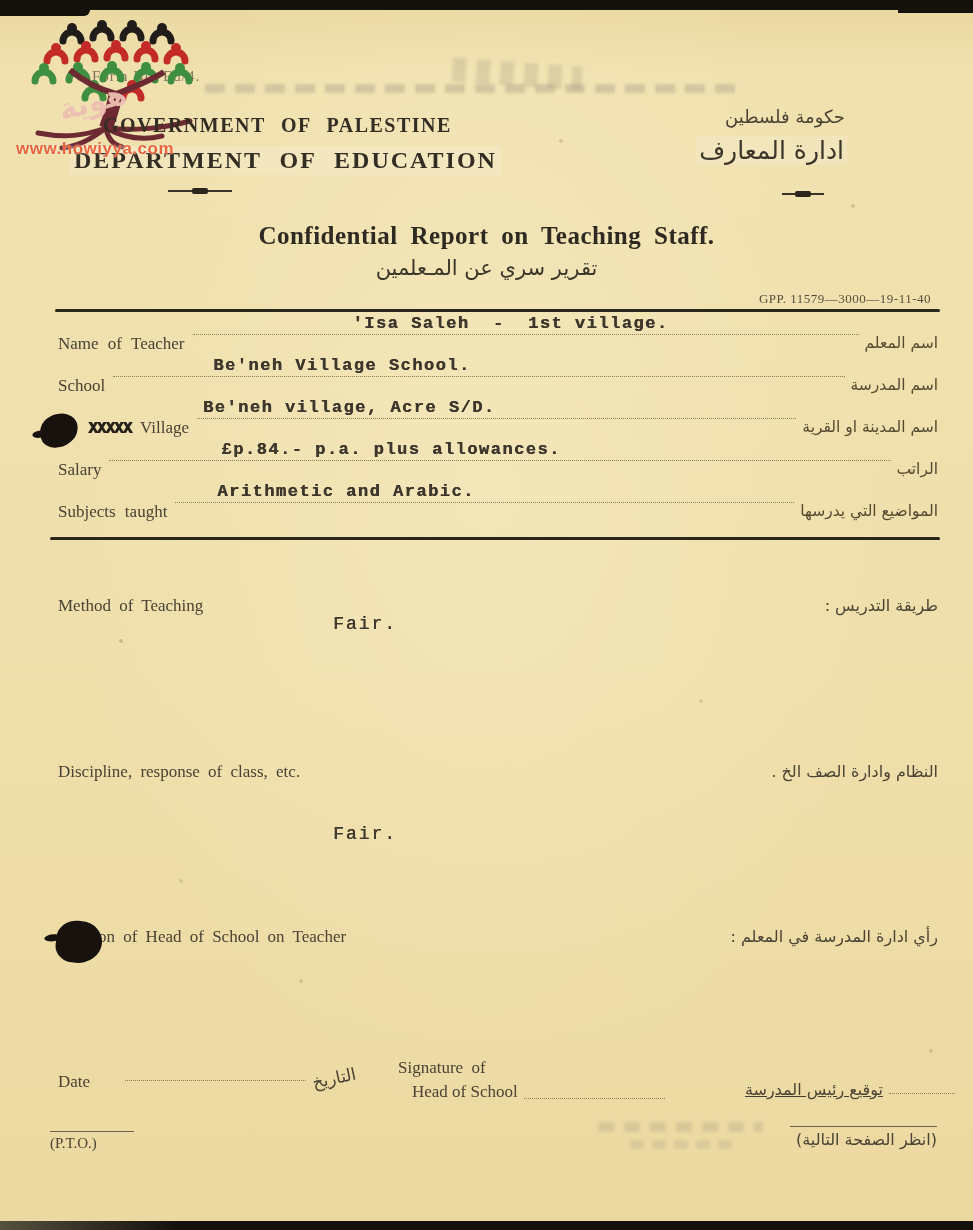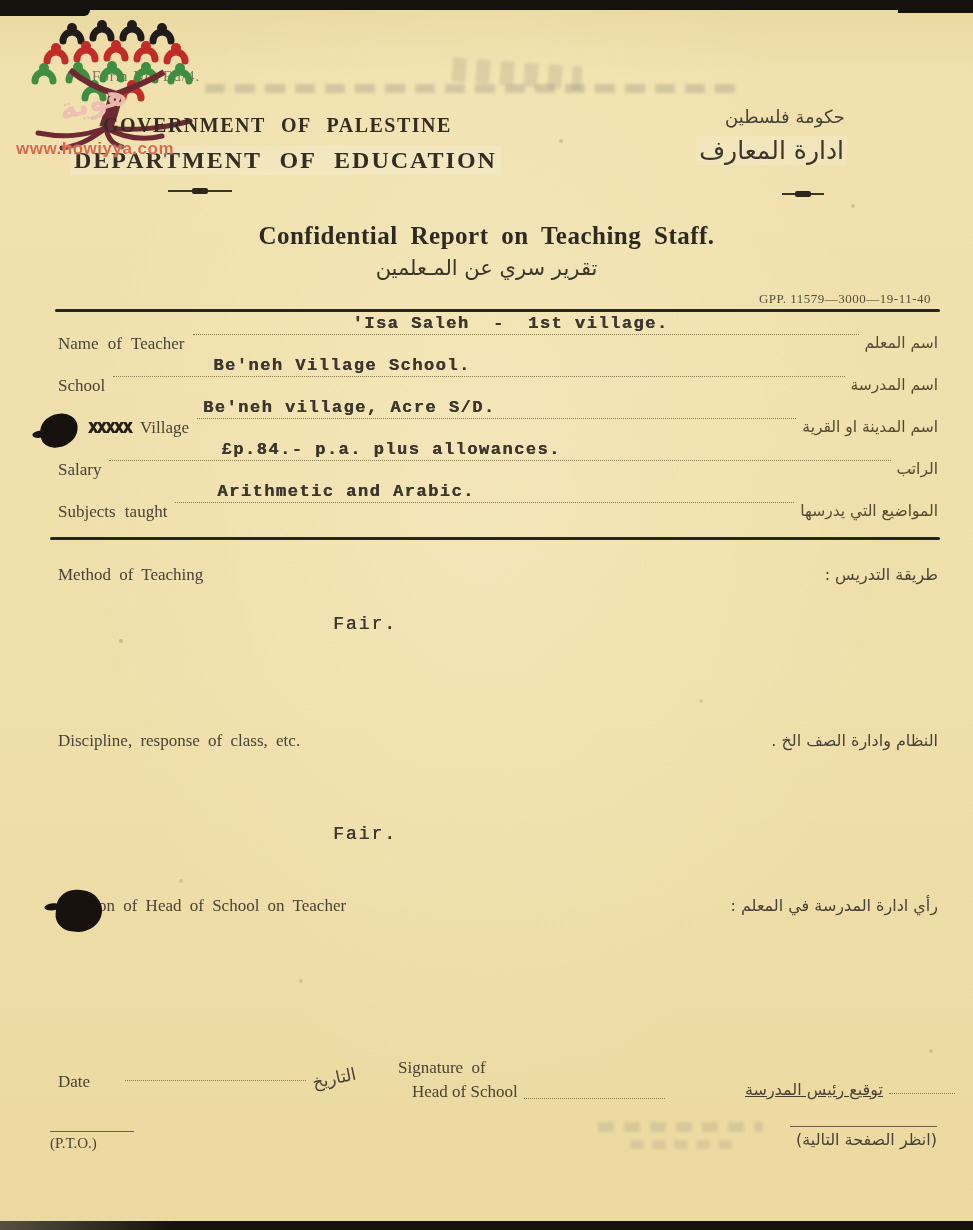--- a/index.html
+++ b/index.html
@@ -41,21 +41,21 @@
   .flabel{font-size:17px;word-spacing:5px;color:#4a4234;white-space:nowrap;padding-bottom:2px;}
   .leader{flex:1;border-bottom:1px dotted #8d7c52;margin:0 6px 6px 8px;position:relative;}
   .typed{position:absolute;bottom:1px;white-space:pre;font-family:"Liberation Mono","DejaVu Sans Mono",monospace;font-weight:bold;font-size:17px;letter-spacing:1.5px;color:#3e372d;text-shadow:.4px 0 0 #3e372d;}
   .ar-field{font-size:15.5px;color:#55492f;white-space:nowrap;padding-bottom:3px;}
   .xstrike{font-family:"Liberation Mono","DejaVu Sans Mono",monospace;font-weight:bold;font-size:16px;letter-spacing:-1px;color:#26211a;text-shadow:1px 0 0 #26211a;}
   .blob{background:#17120e;position:absolute;}
   .blob-village{width:38px;height:33px;border-radius:55% 45% 60% 40%;left:-18px;top:-4px;transform:rotate(-8deg);}
   .blob-village::after{content:"";position:absolute;left:-8px;top:14px;width:14px;height:7px;background:#17120e;border-radius:50%;}
   
   .srow{left:58px;width:880px;display:flex;justify-content:space-between;align-items:baseline;}
-  .slabel{font-size:17px;word-spacing:4px;color:#4a4234;position:relative;}
+  .slabel{font-size:17px;word-spacing:4px;color:#4a4234;position:relative;margin-top:31px;}
   .ar-sec{font-size:16px;color:#4a4234;}
   .fair{font-family:"Liberation Mono","DejaVu Sans Mono",monospace;font-weight:normal;font-size:18px;letter-spacing:2px;color:#3e372d;text-shadow:.4px 0 0 #3e372d;}
   .blob-opinion{width:46px;height:42px;border-radius:48% 52% 58% 42%;left:-24px;top:-6px;transform:rotate(6deg);}
   .blob-opinion::before{content:"";position:absolute;left:-12px;top:16px;width:18px;height:7px;background:#17120e;border-radius:50%;transform:rotate(-12deg);}
   
   .date-row{left:58px;top:1072px;width:250px;display:flex;align-items:center;gap:29px;}
   .dlabel{font-size:17px;color:#4a4234;padding-bottom:2px;}
   .tarikh{left:312px;top:1068px;font-size:17px;color:#4a4234;transform:rotate(-12deg);}
   .sig1{left:398px;top:1058px;font-size:17px;word-spacing:4px;color:#4a4234;}
   .sig2row{left:412px;top:1082px;width:255px;display:flex;align-items:flex-end;}

